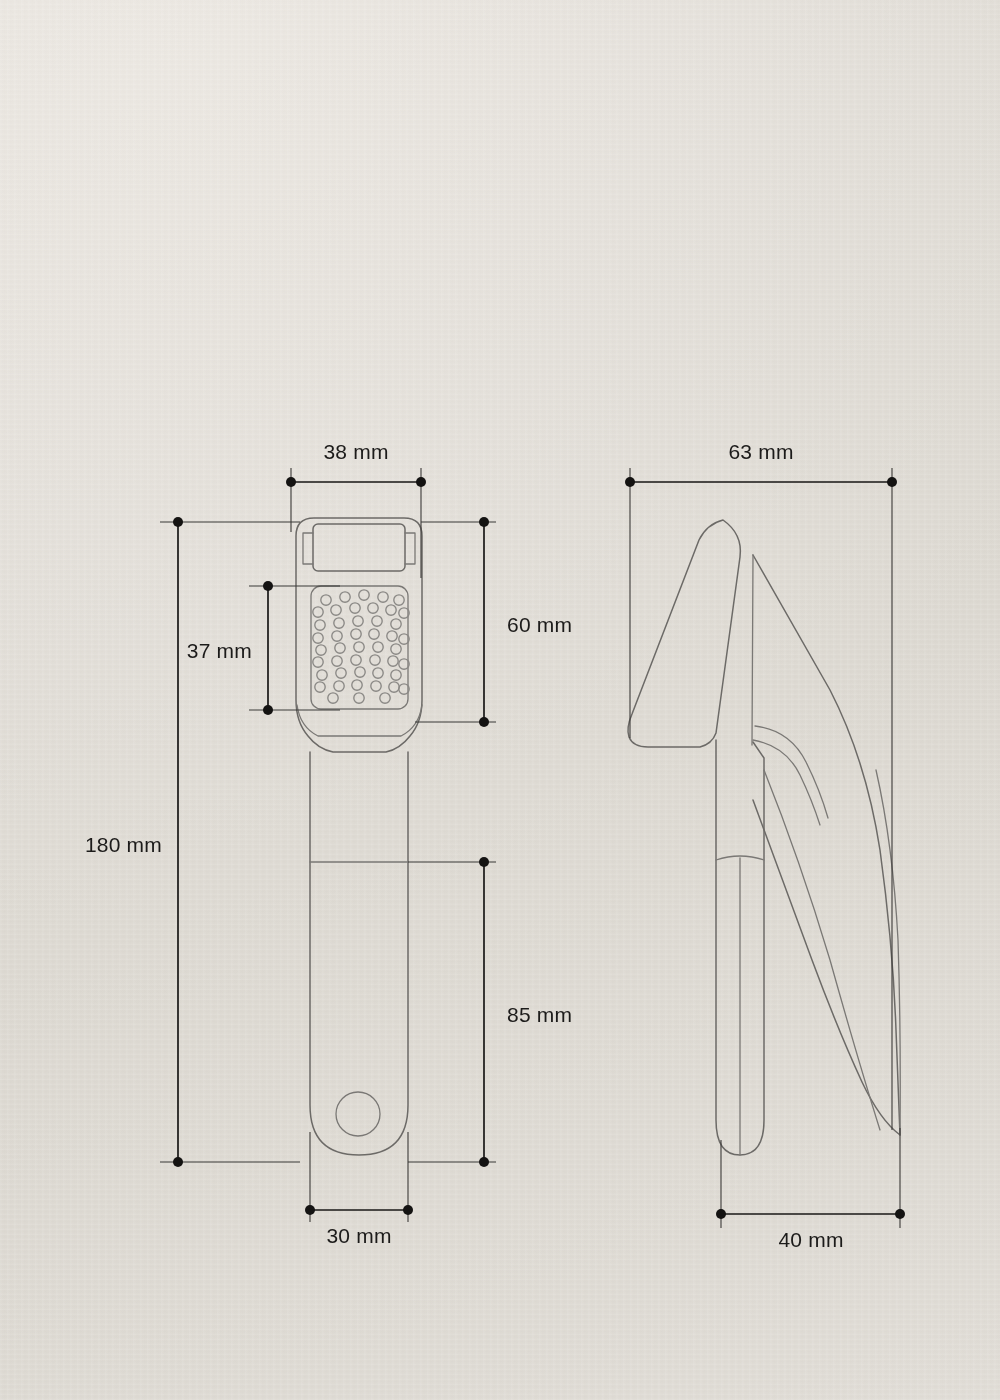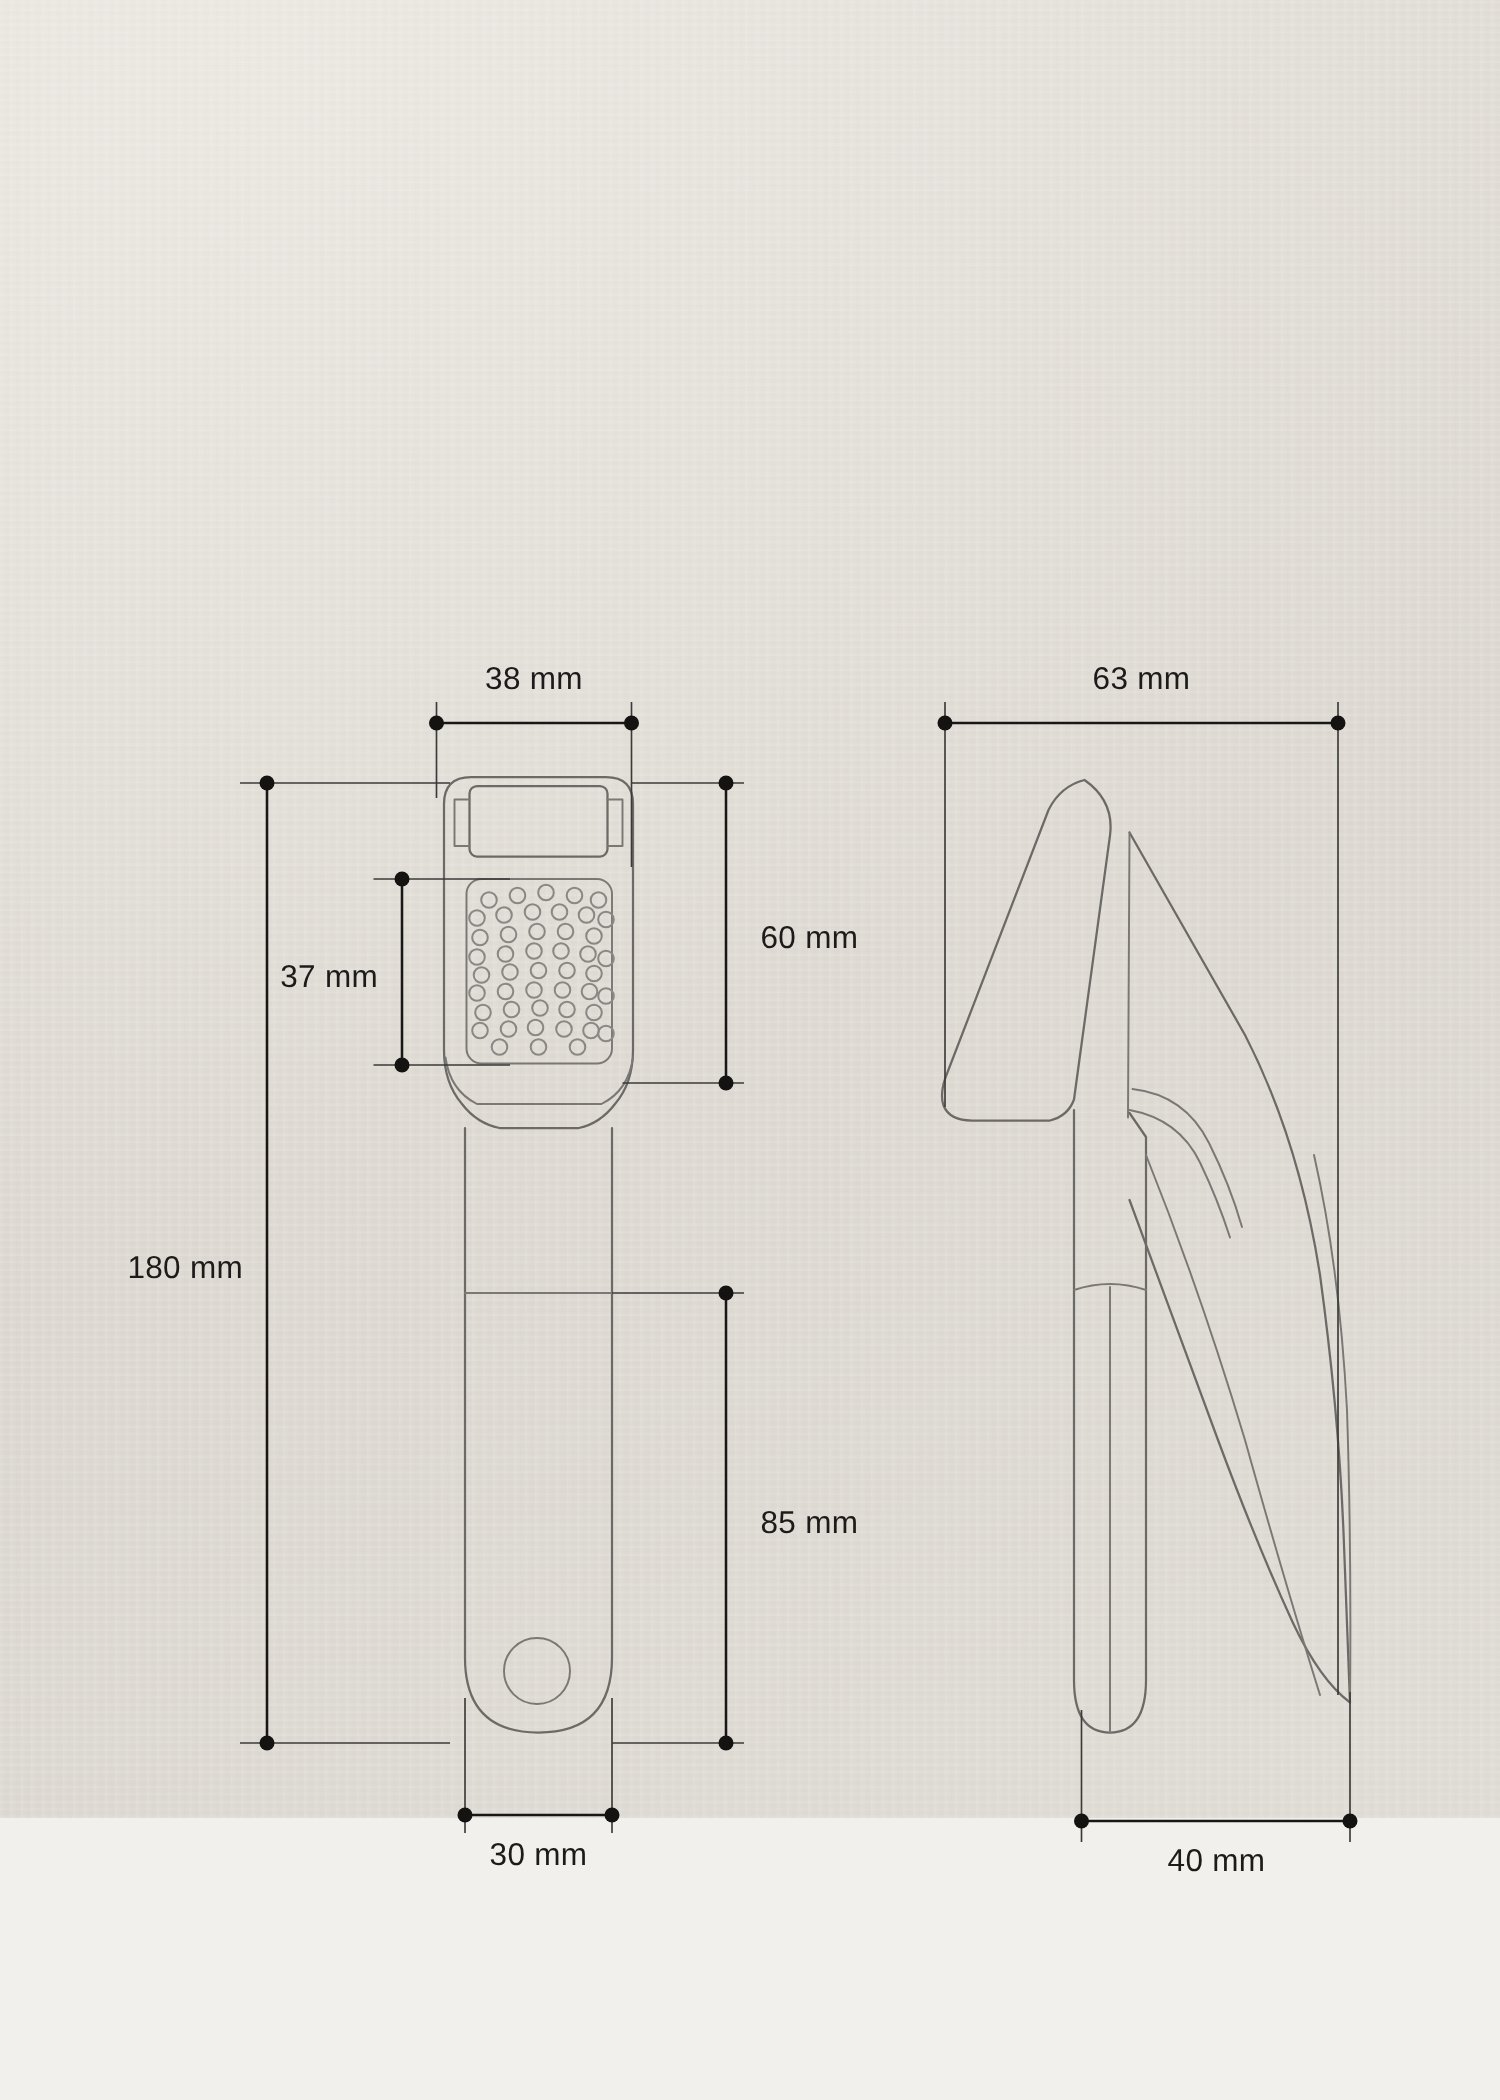--- a/index.html
+++ b/index.html
@@ -10,21 +10,21 @@
   body {
     width: 1000px;
     height: 1400px;
     overflow: hidden;
     font-family: "Liberation Sans", sans-serif;
     background: #f2f0ed;
   }
   #sheet {
     position: relative;
     width: 1000px;
-    height: 1212px;
+    height: 1400px;
     background:
       radial-gradient(130% 95% at 18% 4%, #f6f4f1 0%, #f1efec 38%, #eceae6 72%, #eae8e4 100%),
       linear-gradient(160deg, #f5f3f0 0%, #eeece8 55%, #f4f2ef 100%);
     background-blend-mode: multiply, normal;
   }
   
   #grain {
     position: absolute;
     inset: 0;
     pointer-events: none;

